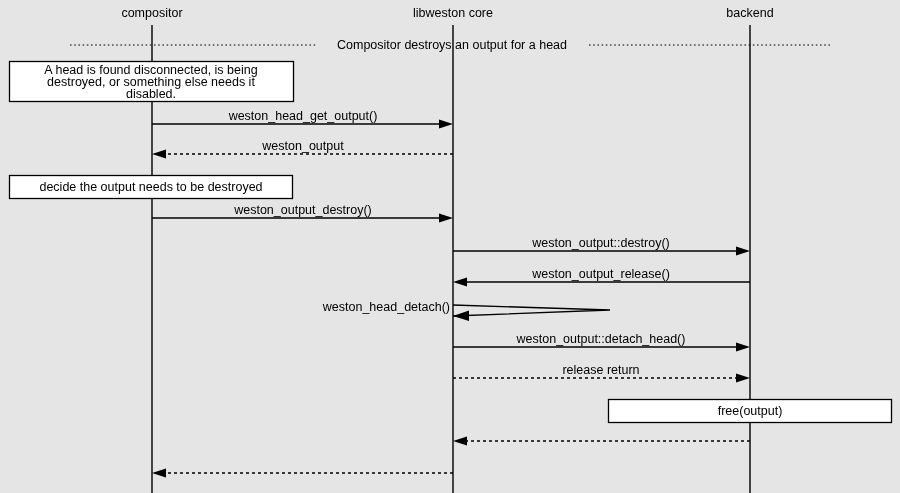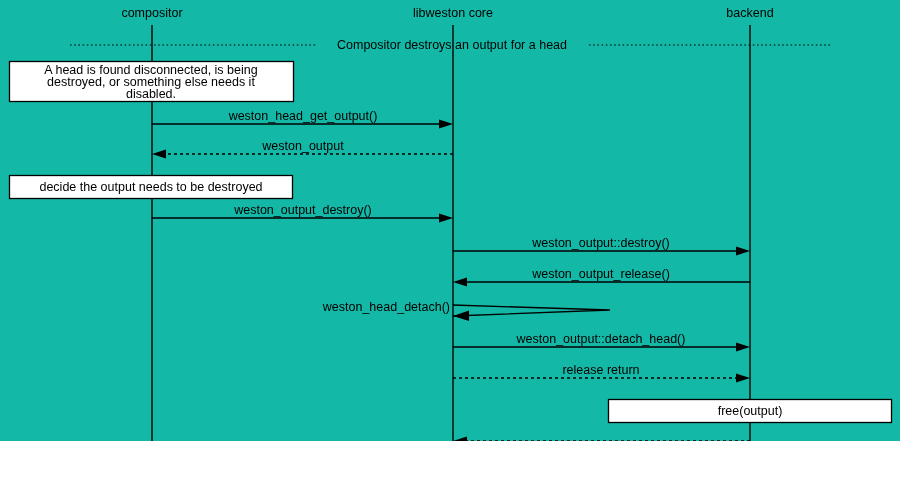--- a/index.html
+++ b/index.html
@@ -3,22 +3,22 @@
 <meta charset="utf-8">
 <style>
   html, body {
     margin: 0;
     padding: 0;
     background: #ffffff;
   }
   #diagram-root {
     position: relative;
     width: 900px;
-    height: 441px;
-    background: #14b8a6;
+    height: 493px;
+    background: #e5e5e5;
     font-family: "Liberation Sans", sans-serif;
     overflow: hidden;
   }
   svg#seq-svg {
     position: absolute;
     left: 0;
     top: 0;
     width: 900px;
     height: 493px;
   }

